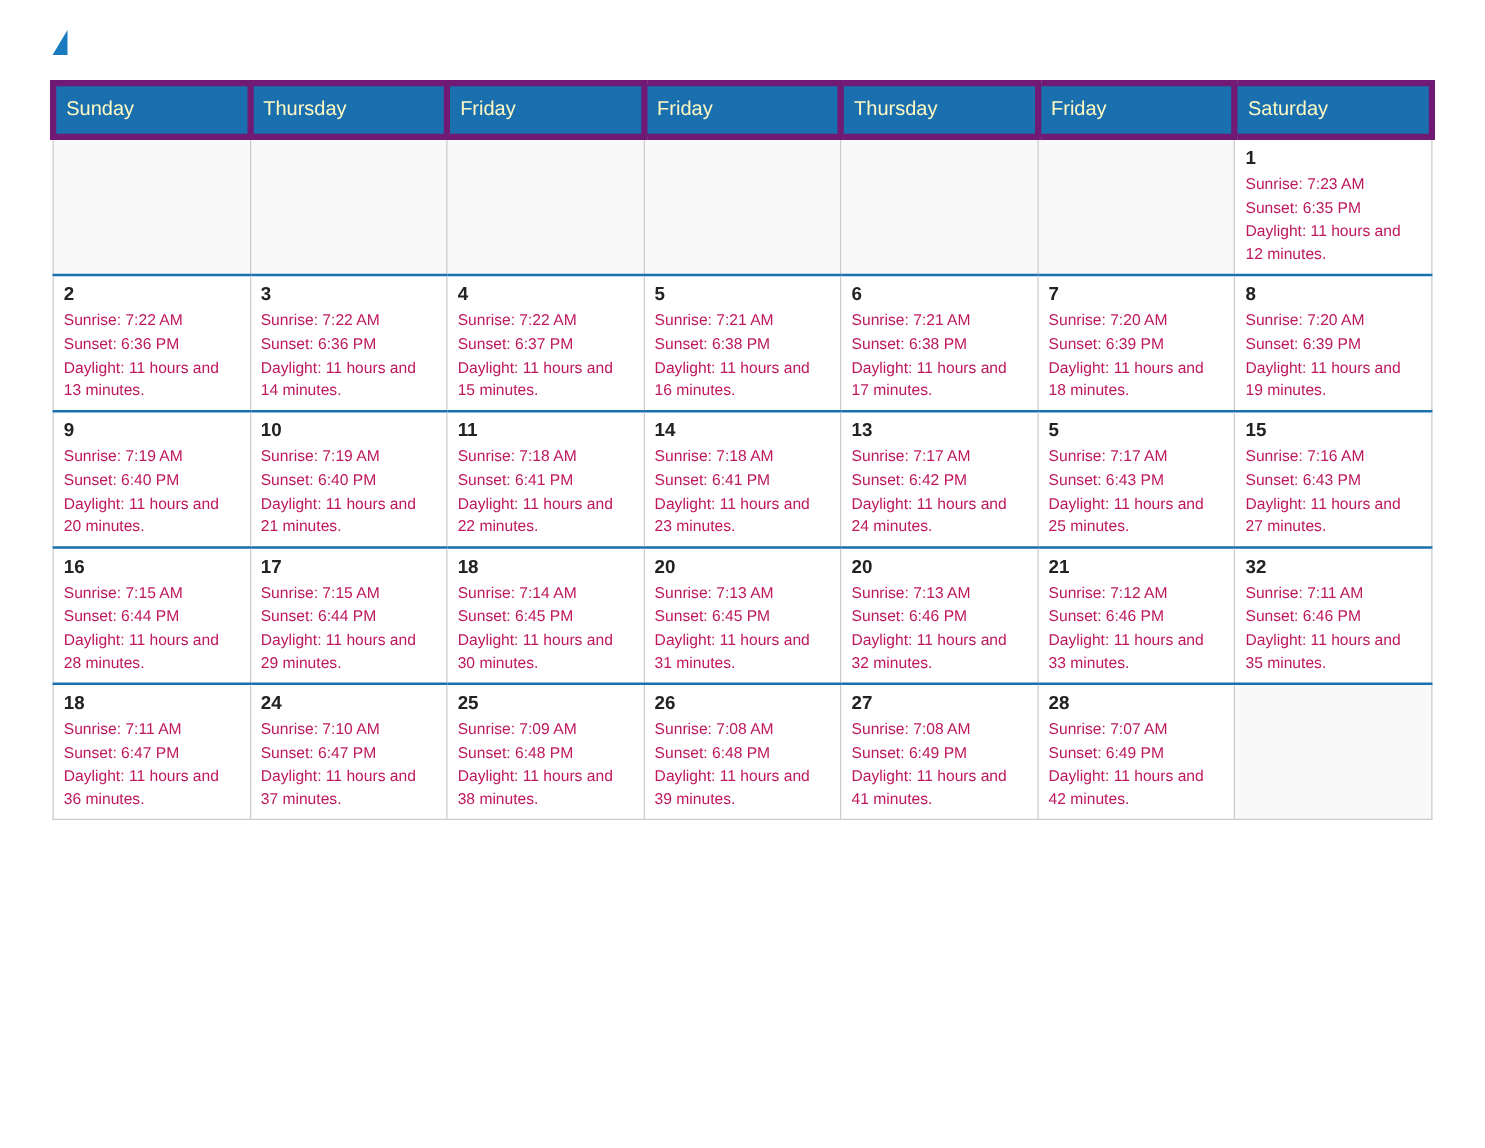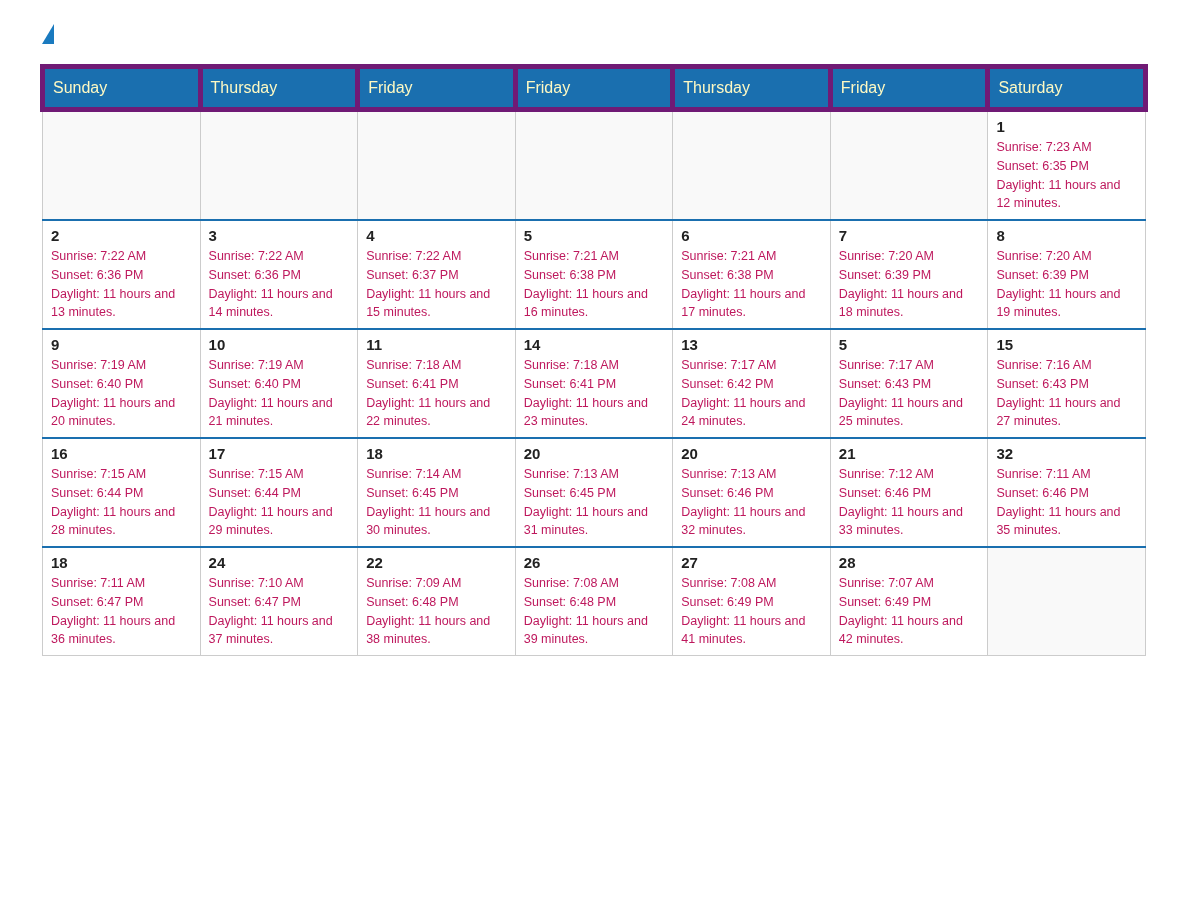--- a/index.html
+++ b/index.html
@@ -233,21 +233,21 @@
       <tr class="row-separator">
         <td>
           <span class="day-number">18</span>
           <div class="day-info">Sunrise: 7:11 AM<br>Sunset: 6:47 PM<br>Daylight: 11 hours and 36 minutes.</div>
         </td>
         <td>
           <span class="day-number">24</span>
           <div class="day-info">Sunrise: 7:10 AM<br>Sunset: 6:47 PM<br>Daylight: 11 hours and 37 minutes.</div>
         </td>
         <td>
-          <span class="day-number">22</span>
+          <span class="day-number">25</span>
           <div class="day-info">Sunrise: 7:09 AM<br>Sunset: 6:48 PM<br>Daylight: 11 hours and 38 minutes.</div>
         </td>
         <td>
           <span class="day-number">26</span>
           <div class="day-info">Sunrise: 7:08 AM<br>Sunset: 6:48 PM<br>Daylight: 11 hours and 39 minutes.</div>
         </td>
         <td>
           <span class="day-number">27</span>
           <div class="day-info">Sunrise: 7:08 AM<br>Sunset: 6:49 PM<br>Daylight: 11 hours and 41 minutes.</div>
         </td>

